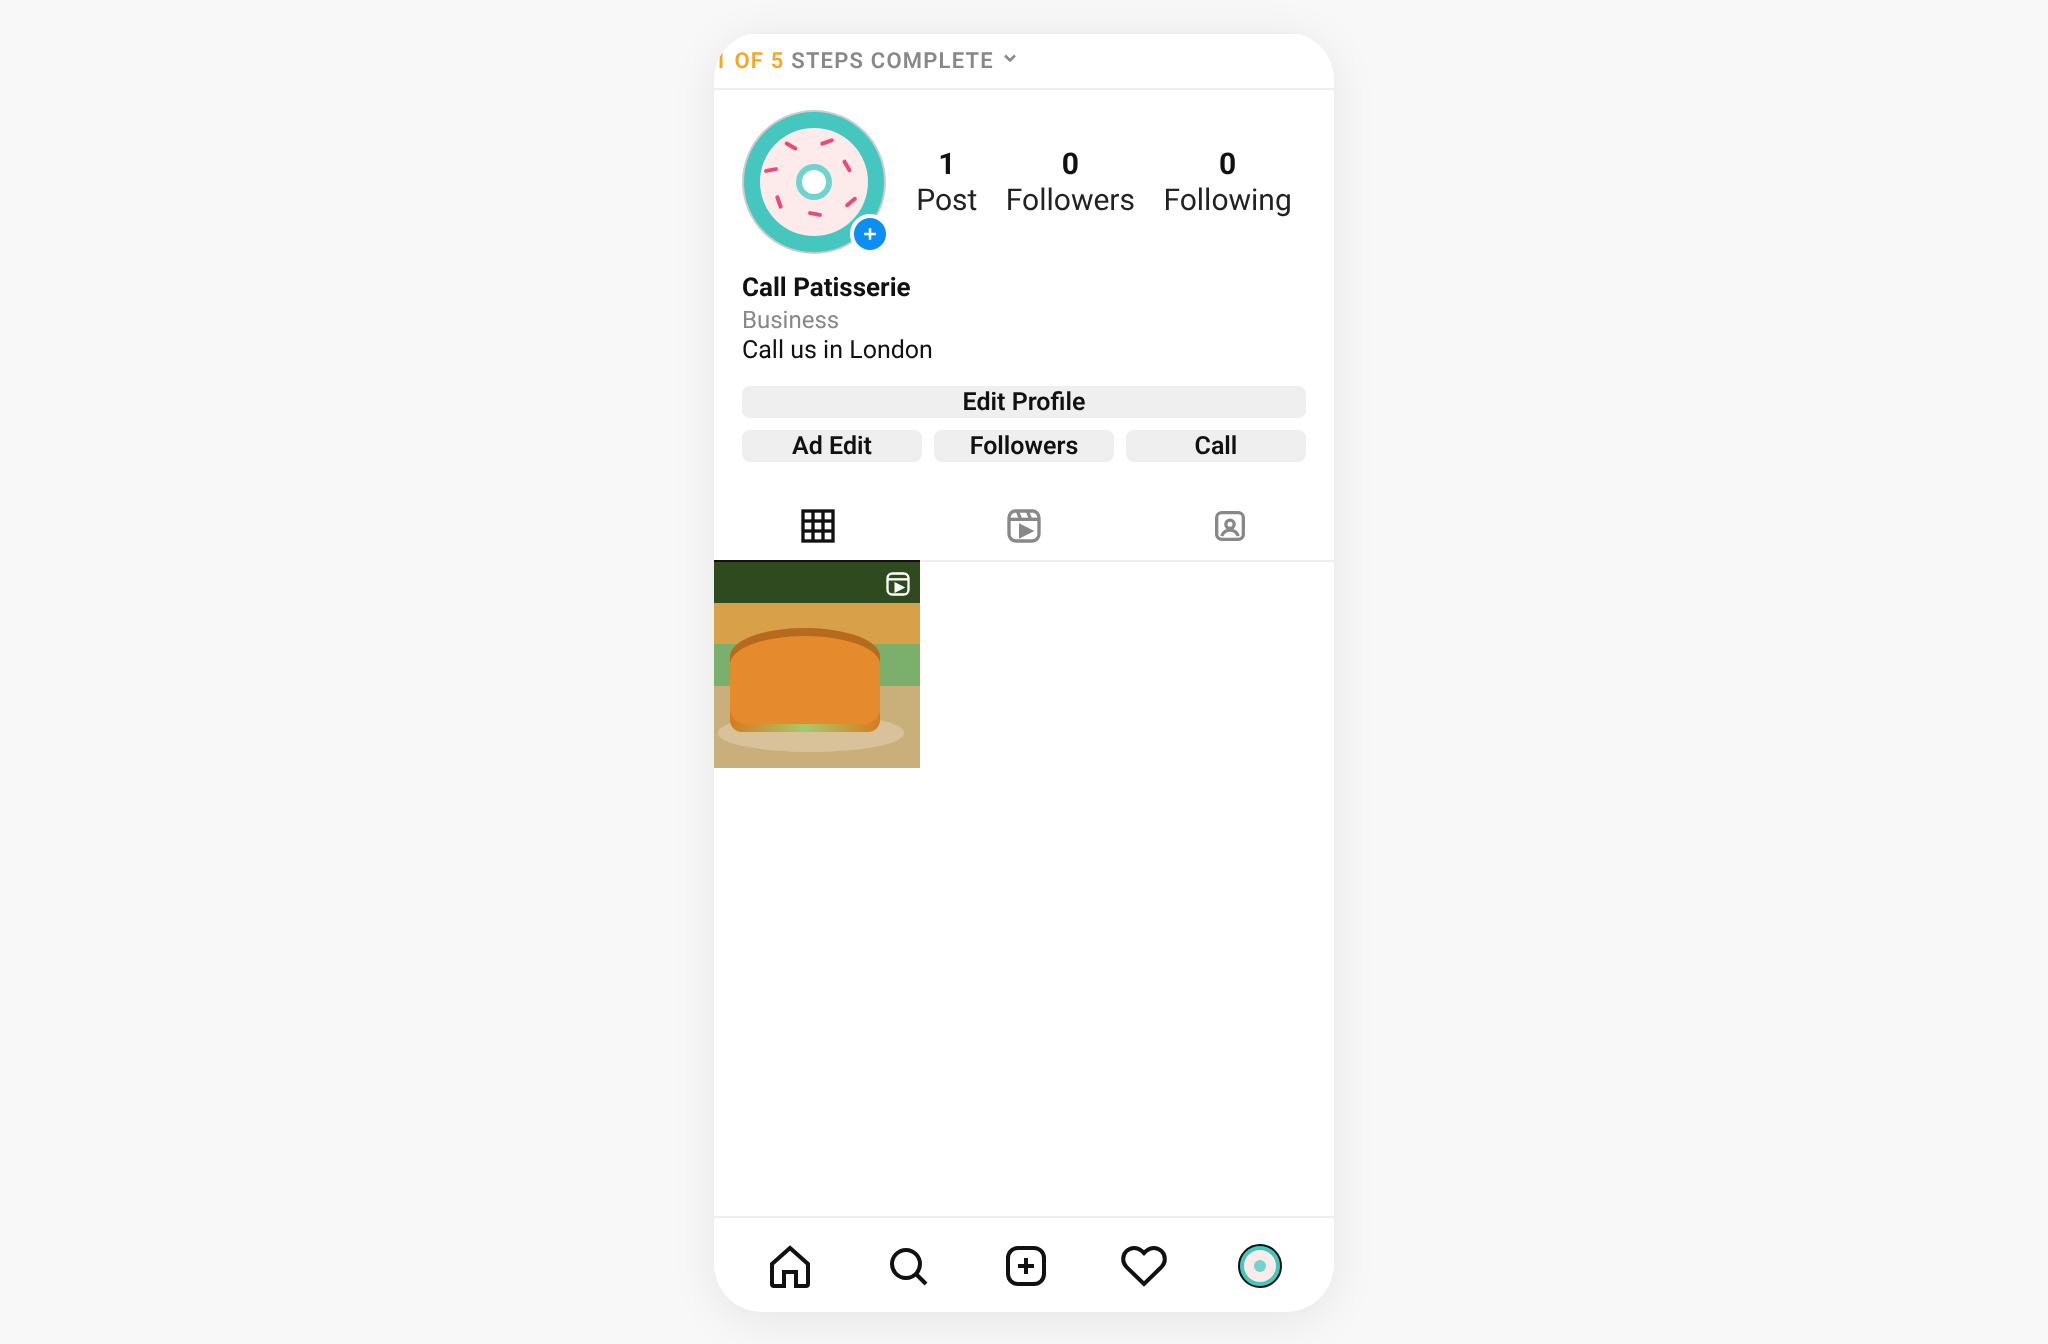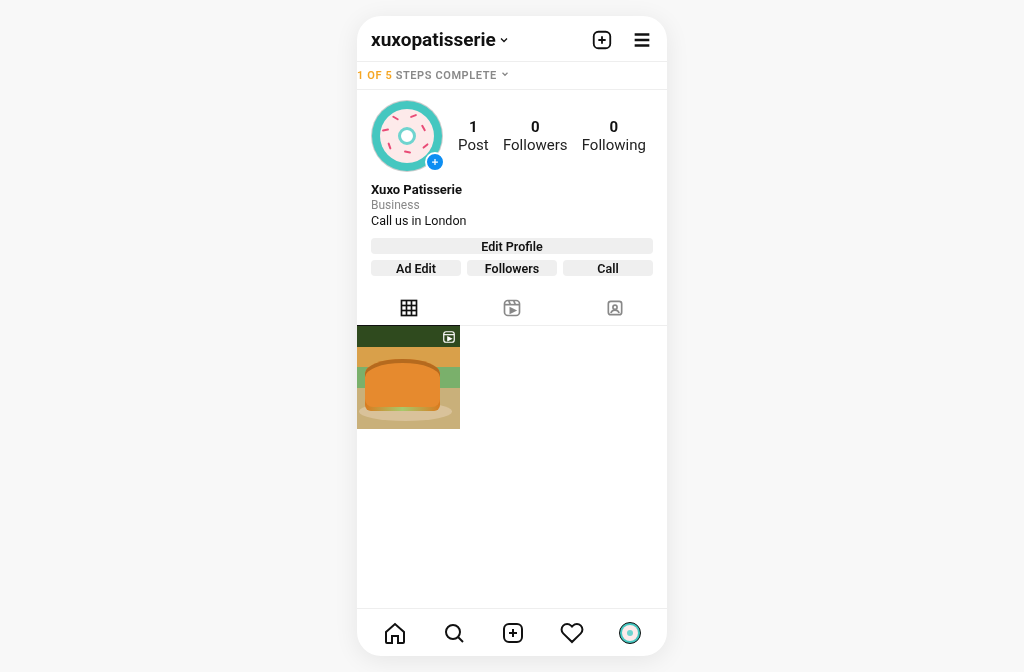--- a/index.html
+++ b/index.html
@@ -47,46 +47,20 @@
   .bottom-nav { height:48px; border-top:1px solid #eee; display:flex; align-items:center; justify-content:space-around; padding:0 8px; }
   .nav-avatar { width:22px; height:22px; border-radius:50%; background:#45c7c0; border:1px solid #111; position:relative; overflow:hidden; }
   .nav-avatar-inner { position:absolute; inset:2px; border-radius:50%; background:#fdeaea; }
   .nav-avatar-hole { position:absolute; top:50%; left:50%; transform:translate(-50%,-50%); width:6px; height:6px; border-radius:50%; background:#6fd4cf; }
 </style>
 </head>
 <body>
 
 <div class="phone">
 
-  <div class="header">
-    <div class="username">
-      <span>xuxopatisserie</span>
-      <span class="icon">
-        <svg width="12" height="12" viewBox="0 0 24 24" fill="none" stroke="#111" stroke-width="2.5">
-            <polyline points="6 9 12 15 18 9"></polyline>
-          </svg>
-      </span>
-    </div>
-    <div class="header-right">
-      <span class="icon">
-        <svg width="22" height="22" viewBox="0 0 24 24" fill="none" stroke="#111" stroke-width="2">
-            <rect x="3" y="3" width="18" height="18" rx="5"></rect>
-            <line x1="12" y1="8" x2="12" y2="16"></line>
-            <line x1="8" y1="12" x2="16" y2="12"></line>
-          </svg>
-      </span>
-      <span class="icon">
-        <svg width="22" height="22" viewBox="0 0 24 24" fill="none" stroke="#111" stroke-width="2.5">
-            <line x1="4" y1="6" x2="20" y2="6"></line>
-            <line x1="4" y1="12" x2="20" y2="12"></line>
-            <line x1="4" y1="18" x2="20" y2="18"></line>
-          </svg>
-      </span>
-    </div>
-  </div>
 
   <div class="divider"></div>
 
   <div class="steps-bar">
     <span class="steps-count">1 OF 5</span>
     <span>STEPS COMPLETE</span>
     <span class="icon">
       <svg width="10" height="10" viewBox="0 0 24 24" fill="none" stroke="#888" stroke-width="3">
           <polyline points="6 9 12 15 18 9"></polyline>
         </svg>
@@ -129,21 +103,21 @@
           <div class="stat-label">Followers</div>
         </div>
         <div class="stat">
           <div class="stat-num">0</div>
           <div class="stat-label">Following</div>
         </div>
       </div>
     </div>
 
     <div class="bio">
-      <div class="bio-name">Xuxo Patisserie</div>
+      <div class="bio-name">Call Patisserie</div>
       <div class="bio-cat">Business</div>
       <div class="bio-desc">Call us in London</div>
     </div>
   </div>
 
   <div class="buttons">
     <button class="btn btn-full">Edit Profile</button>
     <div class="btn-row">
       <button class="btn btn-third">Ad Edit</button>
       <button class="btn btn-third">Followers</button>

